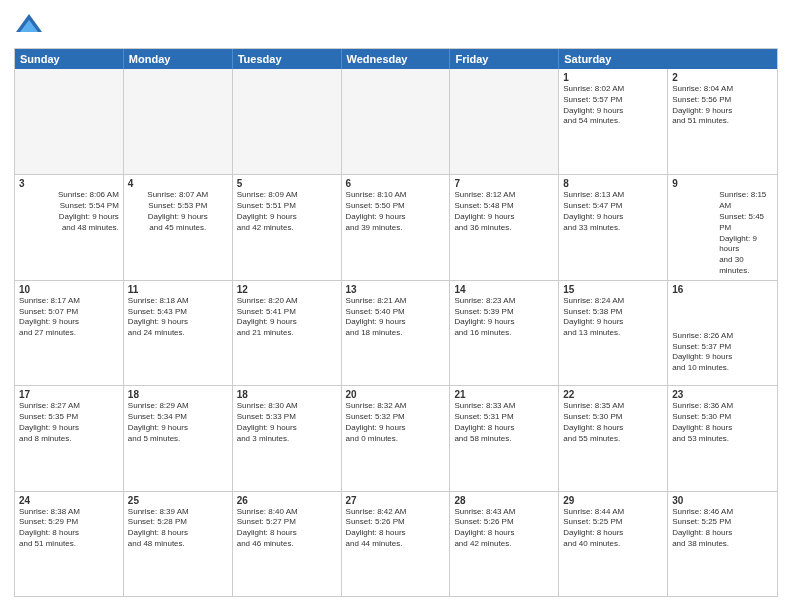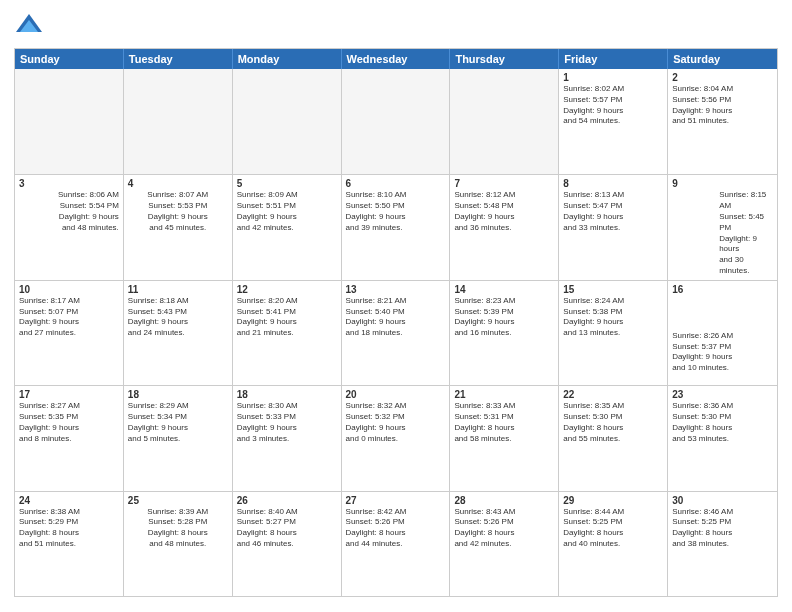--- a/index.html
+++ b/index.html
@@ -122,24 +122,23 @@
     </div>
     <div class="title-block">
       <div class="month-title"></div>
       <div class="location"></div>
     </div>
   </div>
 
   <div class="calendar">
     <div class="cal-header">
     <div class="cal-header-cell">Sunday</div>
+        <div class="cal-header-cell">Monday</div>
         <div class="cal-header-cell">Tuesday</div>
-        <div class="cal-header-cell">Monday</div>
         <div class="cal-header-cell">Wednesday</div>
-        <div class="cal-header-cell">Thursday</div>
         <div class="cal-header-cell">Friday</div>
         <div class="cal-header-cell">Saturday</div>
       </div>
     <div class="cal-body">
     <div class="cal-row">
           <div class="cal-cell empty"></div>
           <div class="cal-cell empty"></div>
           <div class="cal-cell empty"></div>
           <div class="cal-cell empty"></div>
           <div class="cal-cell empty"></div>
@@ -314,21 +313,21 @@
         <div class="cal-row">
           <div class="cal-cell">
             <span class="day-num">24</span>
             <div class="cell-info" style="white-space: pre-line;">Sunrise: 8:38 AM
 Sunset: 5:29 PM
 Daylight: 8 hours
 and 51 minutes.</div>
           </div>
           <div class="cal-cell">
             <span class="day-num">25</span>
-            <div class="cell-info" style="white-space: pre-line; text-align: center;">Sunrise: 8:39 AM
+            <div class="cell-info" style="white-space: pre-line;">Sunrise: 8:39 AM
 Sunset: 5:28 PM
 Daylight: 8 hours
 and 48 minutes.</div>
           </div>
           <div class="cal-cell">
             <span class="day-num">26</span>
             <div class="cell-info" style="white-space: pre-line;">Sunrise: 8:40 AM
 Sunset: 5:27 PM
 Daylight: 8 hours
 and 46 minutes.</div>

